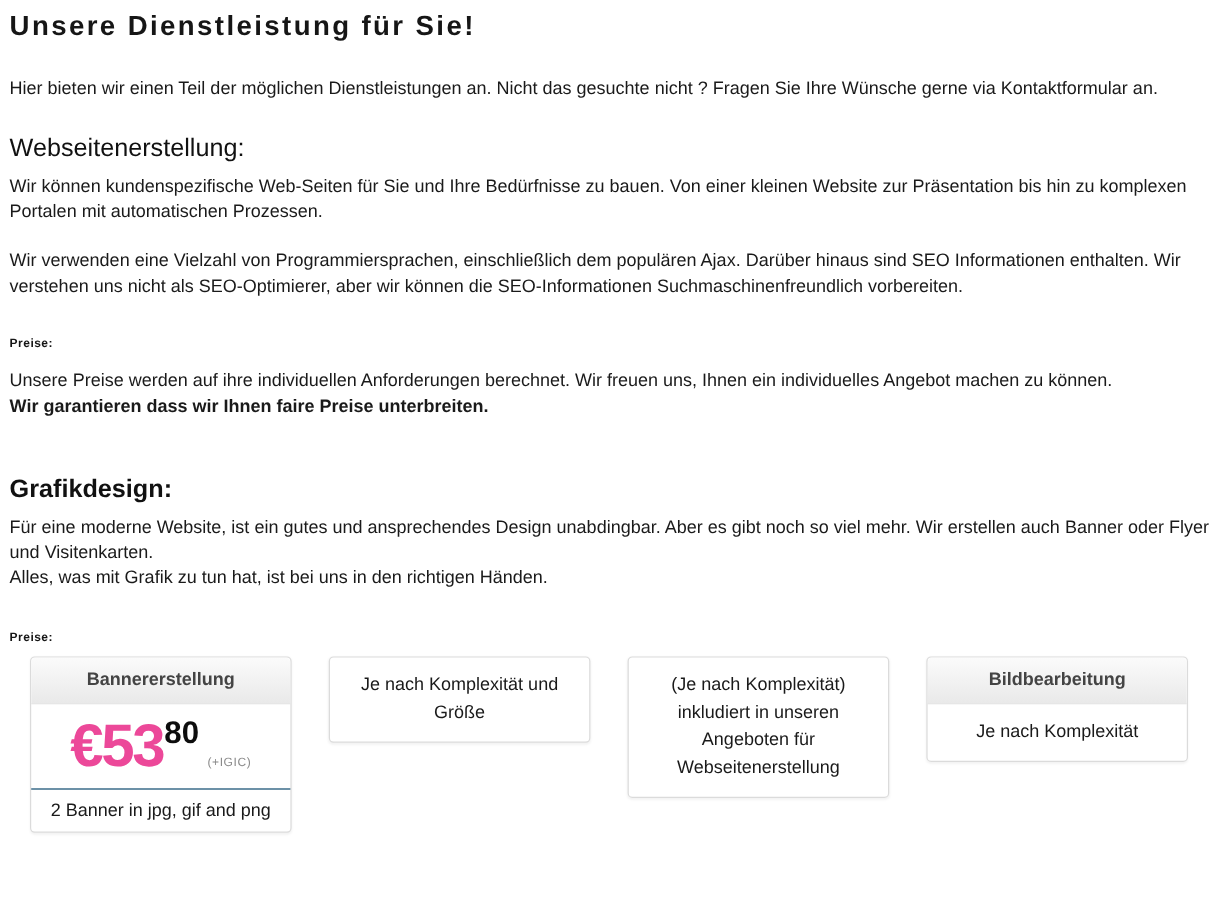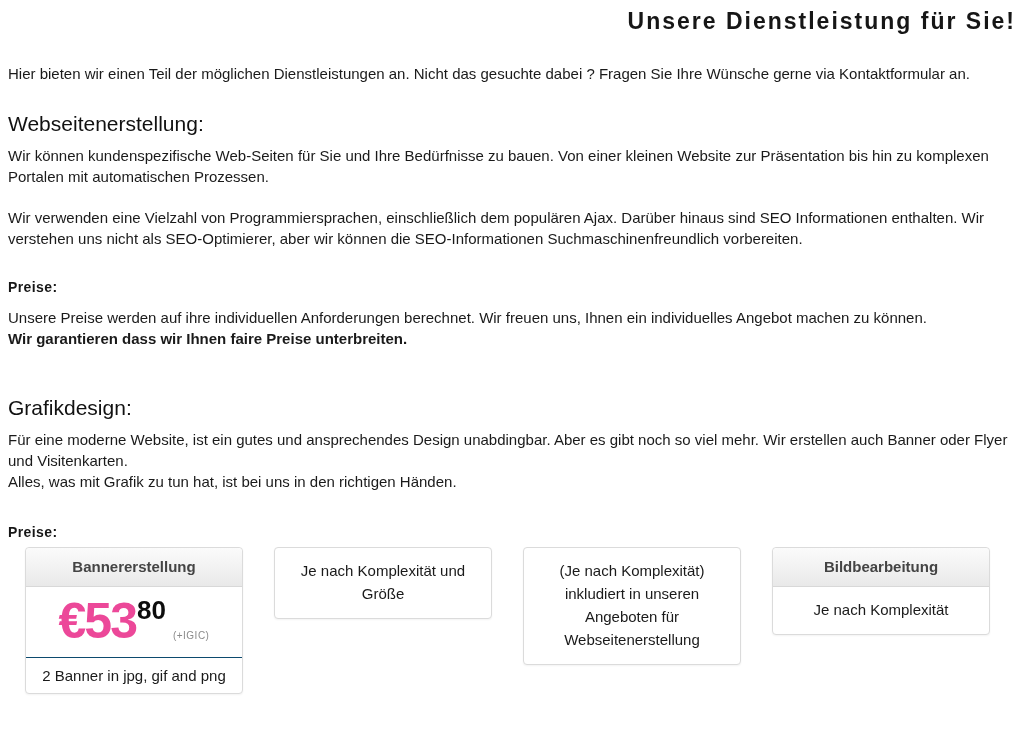--- a/index.html
+++ b/index.html
@@ -15,38 +15,37 @@
   }
   .page { padding: 8px; }
 
   h1.page-title {
     margin: 0 0 29px 0;
     font-size: 23px;
     line-height: 26px;
     font-weight: 600;
     letter-spacing: 2px;
     color: #161616;
-    text-align: right;
   }
   p.intro { margin: 0 0 28px 0; }
 
   h2.section-heading {
     margin: 0 0 9px 0;
     font-size: 21px;
     line-height: 24px;
     font-weight: 400;
     color: #111111;
   }
-  h2.grafik { margin-top: 47px; }
+  h2.grafik { margin-top: 47px; font-weight: bold; }
 
   p.body { margin: 0 0 20px 0; }
 
   h3.preise-heading {
     margin: 28px 0 10px 0;
-    font-size: 14px;
+    font-size: 10px;
     line-height: 20px;
     font-weight: 700;
     letter-spacing: 0.4px;
     color: #161616;
   }
   h3.preise-2 { margin-top: 30px; margin-bottom: 5px; }
 
   .preise-text strong { display: block; font-weight: 700; }
 
   
@@ -117,21 +116,21 @@
     line-height: 21px;
   }
 </style>
 </head>
 <body>
 
 <div class="page">
 
   <h1 class="page-title">Unsere Dienstleistung für Sie!</h1>
 
-  <p class="intro">Hier bieten wir einen Teil der möglichen Dienstleistungen an. Nicht das gesuchte dabei ? Fragen Sie Ihre Wünsche gerne via Kontaktformular an.</p>
+  <p class="intro">Hier bieten wir einen Teil der möglichen Dienstleistungen an. Nicht das gesuchte nicht ? Fragen Sie Ihre Wünsche gerne via Kontaktformular an.</p>
 
   <h2 class="section-heading">Webseitenerstellung:</h2>
 
   <p class="body">Wir können kundenspezifische Web-Seiten für Sie und Ihre Bedürfnisse zu bauen. Von einer kleinen Website zur Präsentation bis hin zu komplexen Portalen mit automatischen Prozessen.</p>
 
   <p class="body">Wir verwenden eine Vielzahl von Programmiersprachen, einschließlich dem populären Ajax. Darüber hinaus sind SEO Informationen enthalten. Wir verstehen uns nicht als SEO-Optimierer, aber wir können die SEO-Informationen Suchmaschinenfreundlich vorbereiten.</p>
 
   <h3 class="preise-heading preise-1">Preise:</h3>
 
   <p class="body preise-text">

